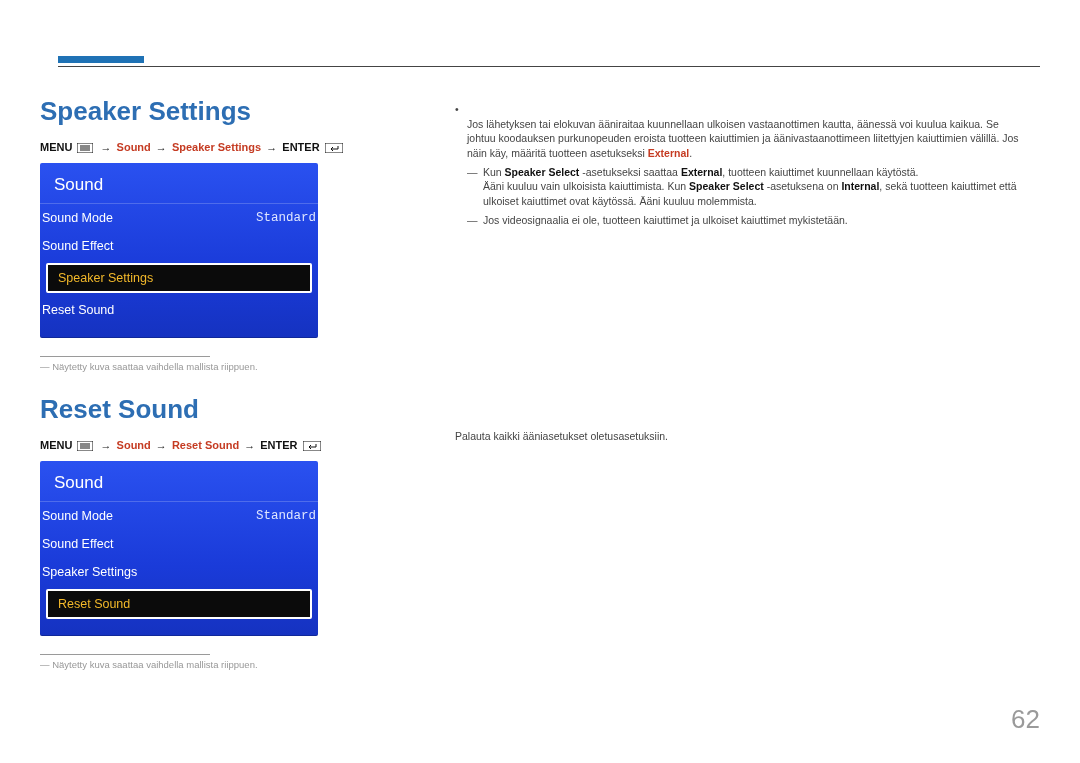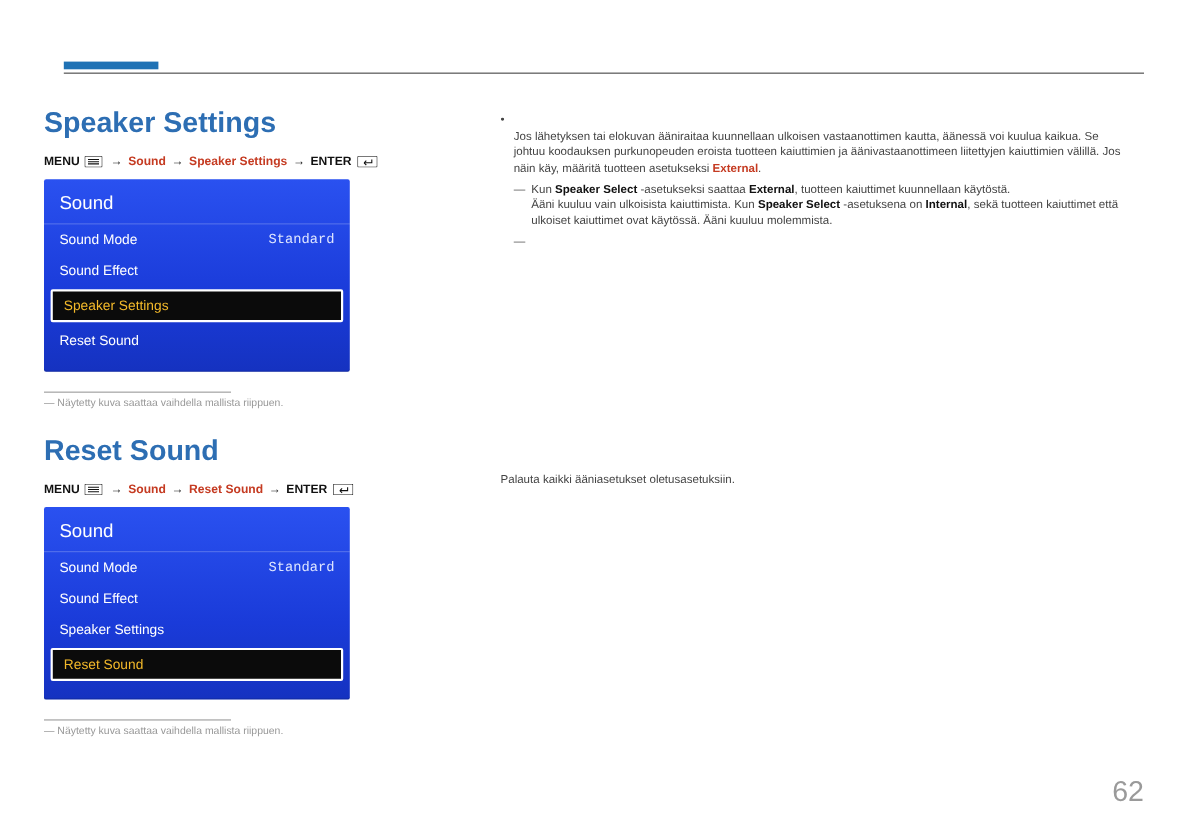--- a/index.html
+++ b/index.html
@@ -81,21 +81,21 @@
   .menu-title {
     font-size: 17px;
     padding: 4px 14px 8px 14px;
     border-bottom: 1px solid rgba(255,255,255,0.2);
   }
   .menu-item {
     display: flex;
     justify-content: space-between;
     align-items: center;
     font-size: 12.5px;
-    padding: 7px 14px;
+    padding: 7px 2px;
   }
   .menu-item.selected {
     margin: 3px 6px;
     padding: 6px 10px;
     background: #0b0b0b;
     border: 2px solid #ffffff;
     color: #f3b92a;
     border-radius: 2px;
   }
   .menu-item .val { color: #dfe6ff; font-family: Liberation Mono, monospace; }
@@ -252,20 +252,21 @@
       <div class="dash-glyph">―</div>
       <div>
         <span>Kun </span><span class="plain-bold">Speaker Select</span><span> -asetukseksi saattaa </span><span class="plain-bold">External</span><span>, tuotteen kaiuttimet kuunnellaan käytöstä.</span>
         <br>
         <span>Ääni kuuluu vain ulkoisista kaiuttimista. Kun </span><span class="plain-bold">Speaker Select</span><span> -asetuksena on </span><span class="plain-bold">Internal</span><span>, sekä tuotteen kaiuttimet että ulkoiset kaiuttimet ovat käytössä. Ääni kuuluu molemmista.</span>
       </div>
     </div>
 
     <div class="dash-item">
       <div class="dash-glyph">―</div>
+      <div>Jos videosignaalia ei ole, tuotteen kaiuttimet ja ulkoiset kaiuttimet mykistetään.</div>
     </div>
   </div>
 
   <div class="reset-right">
     <span>Palauta kaikki ääniasetukset oletusasetuksiin.</span>
   </div>
 
   <div class="page-number">62</div>
 </div>
 

